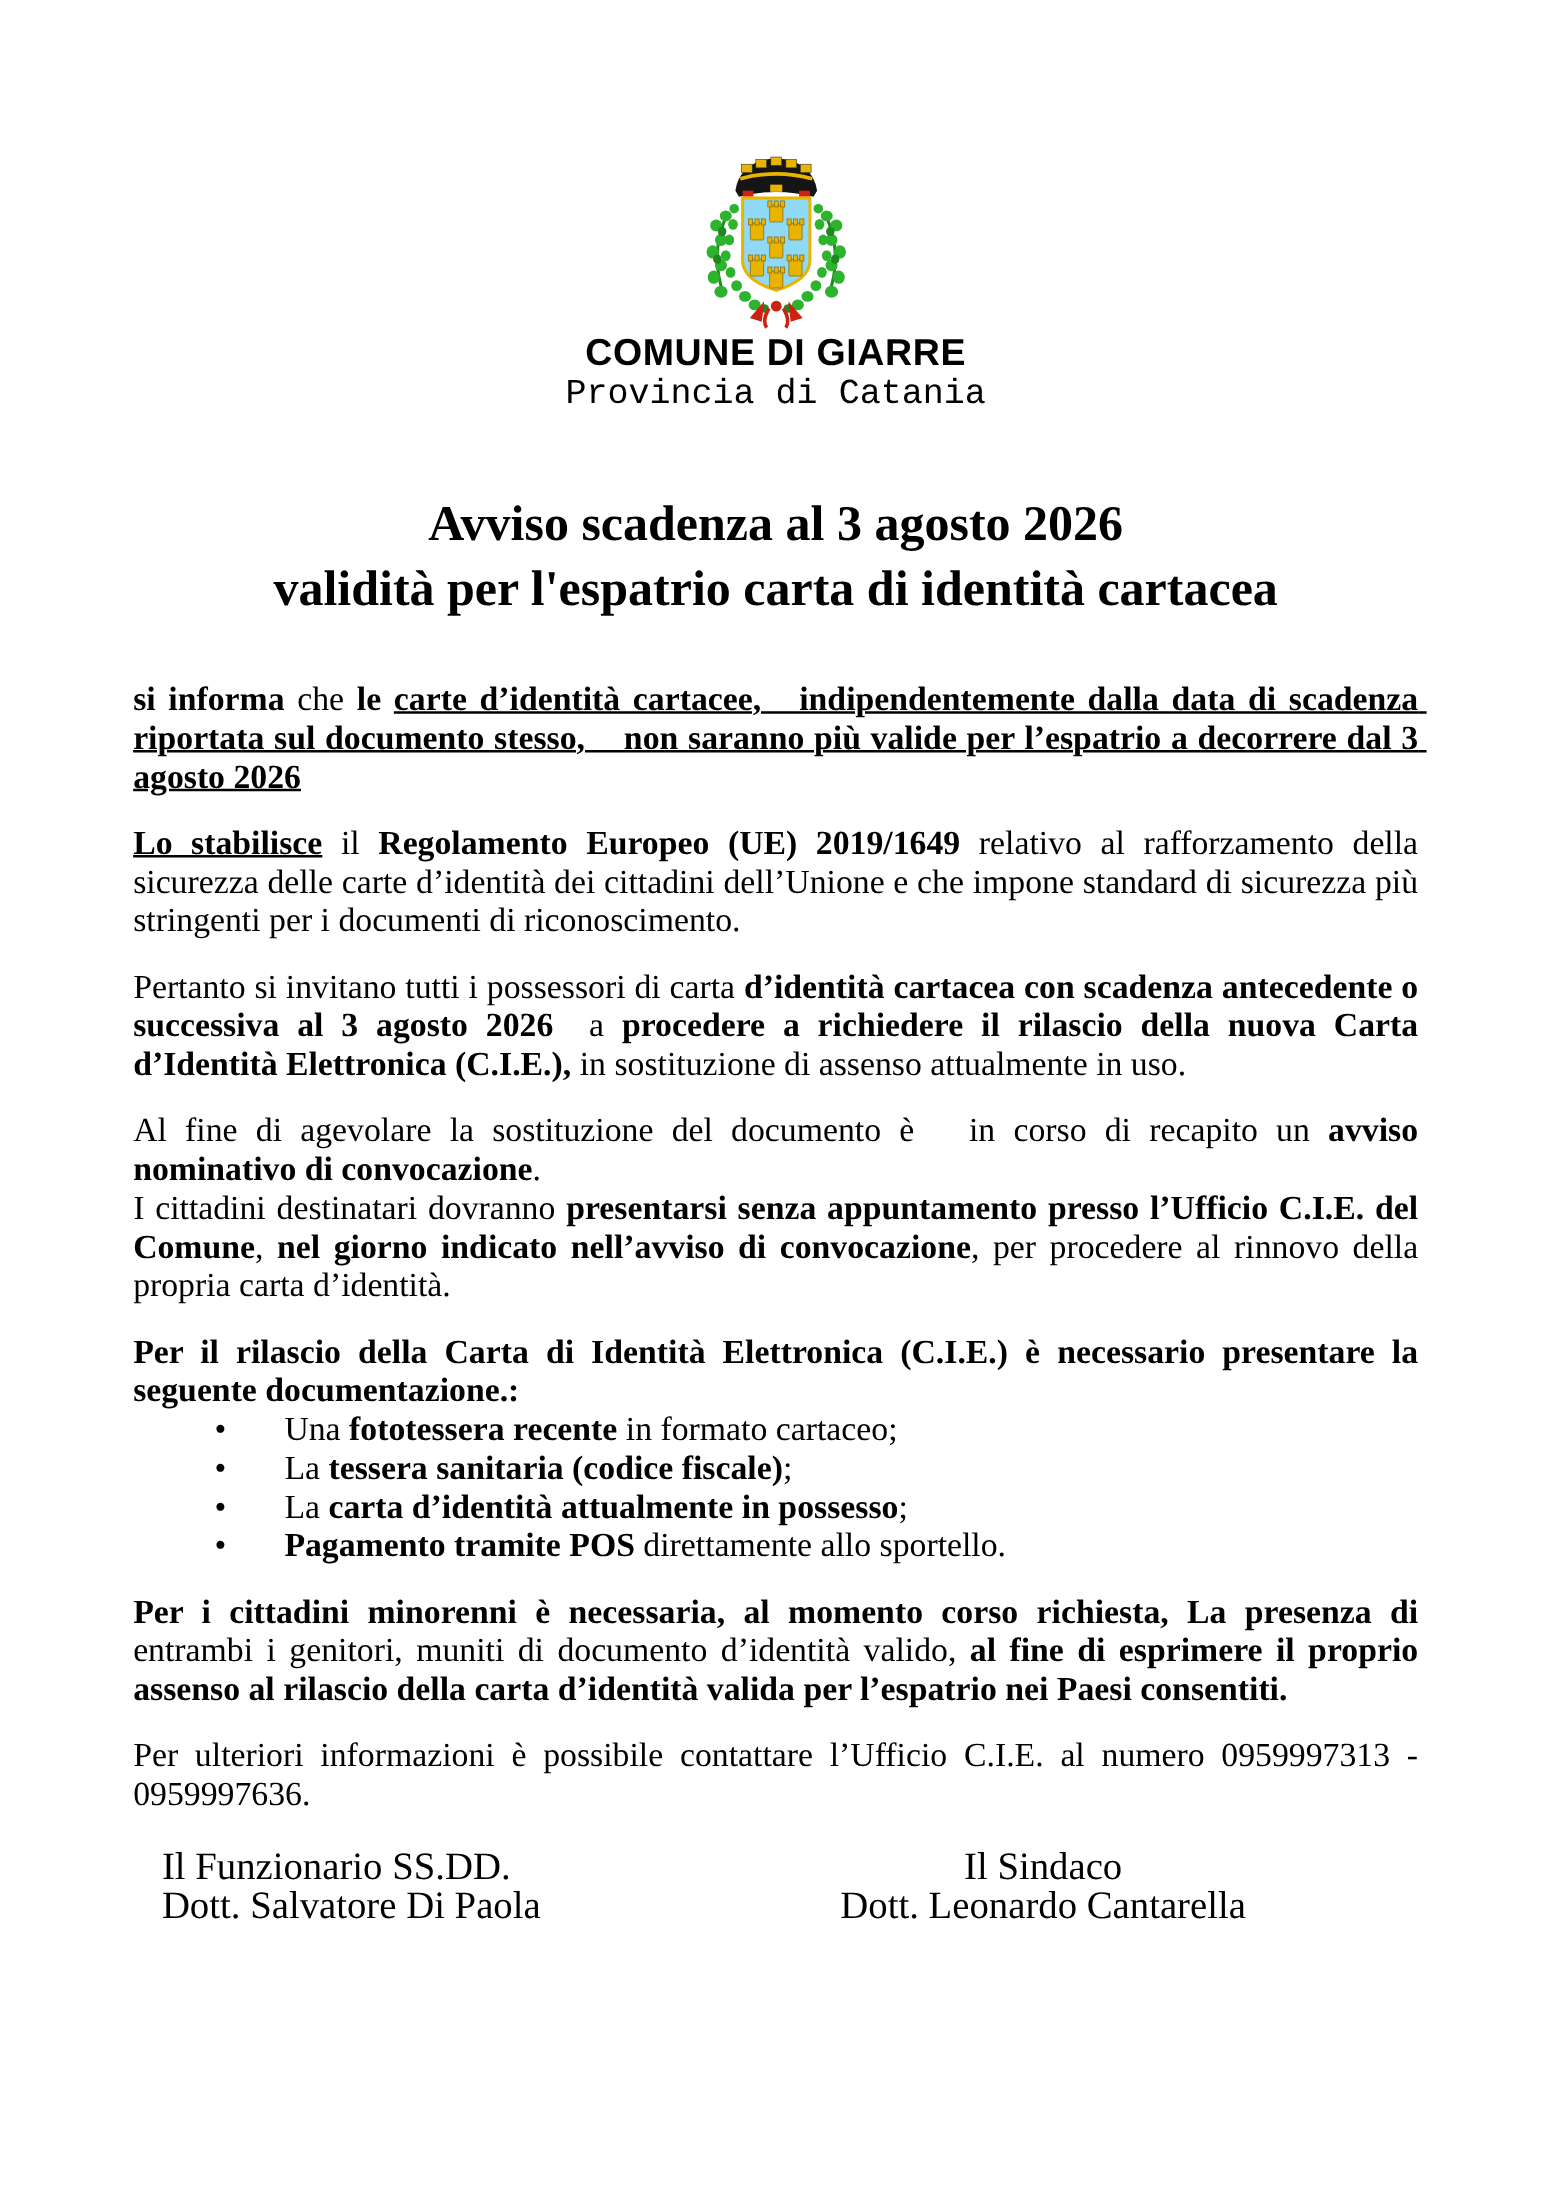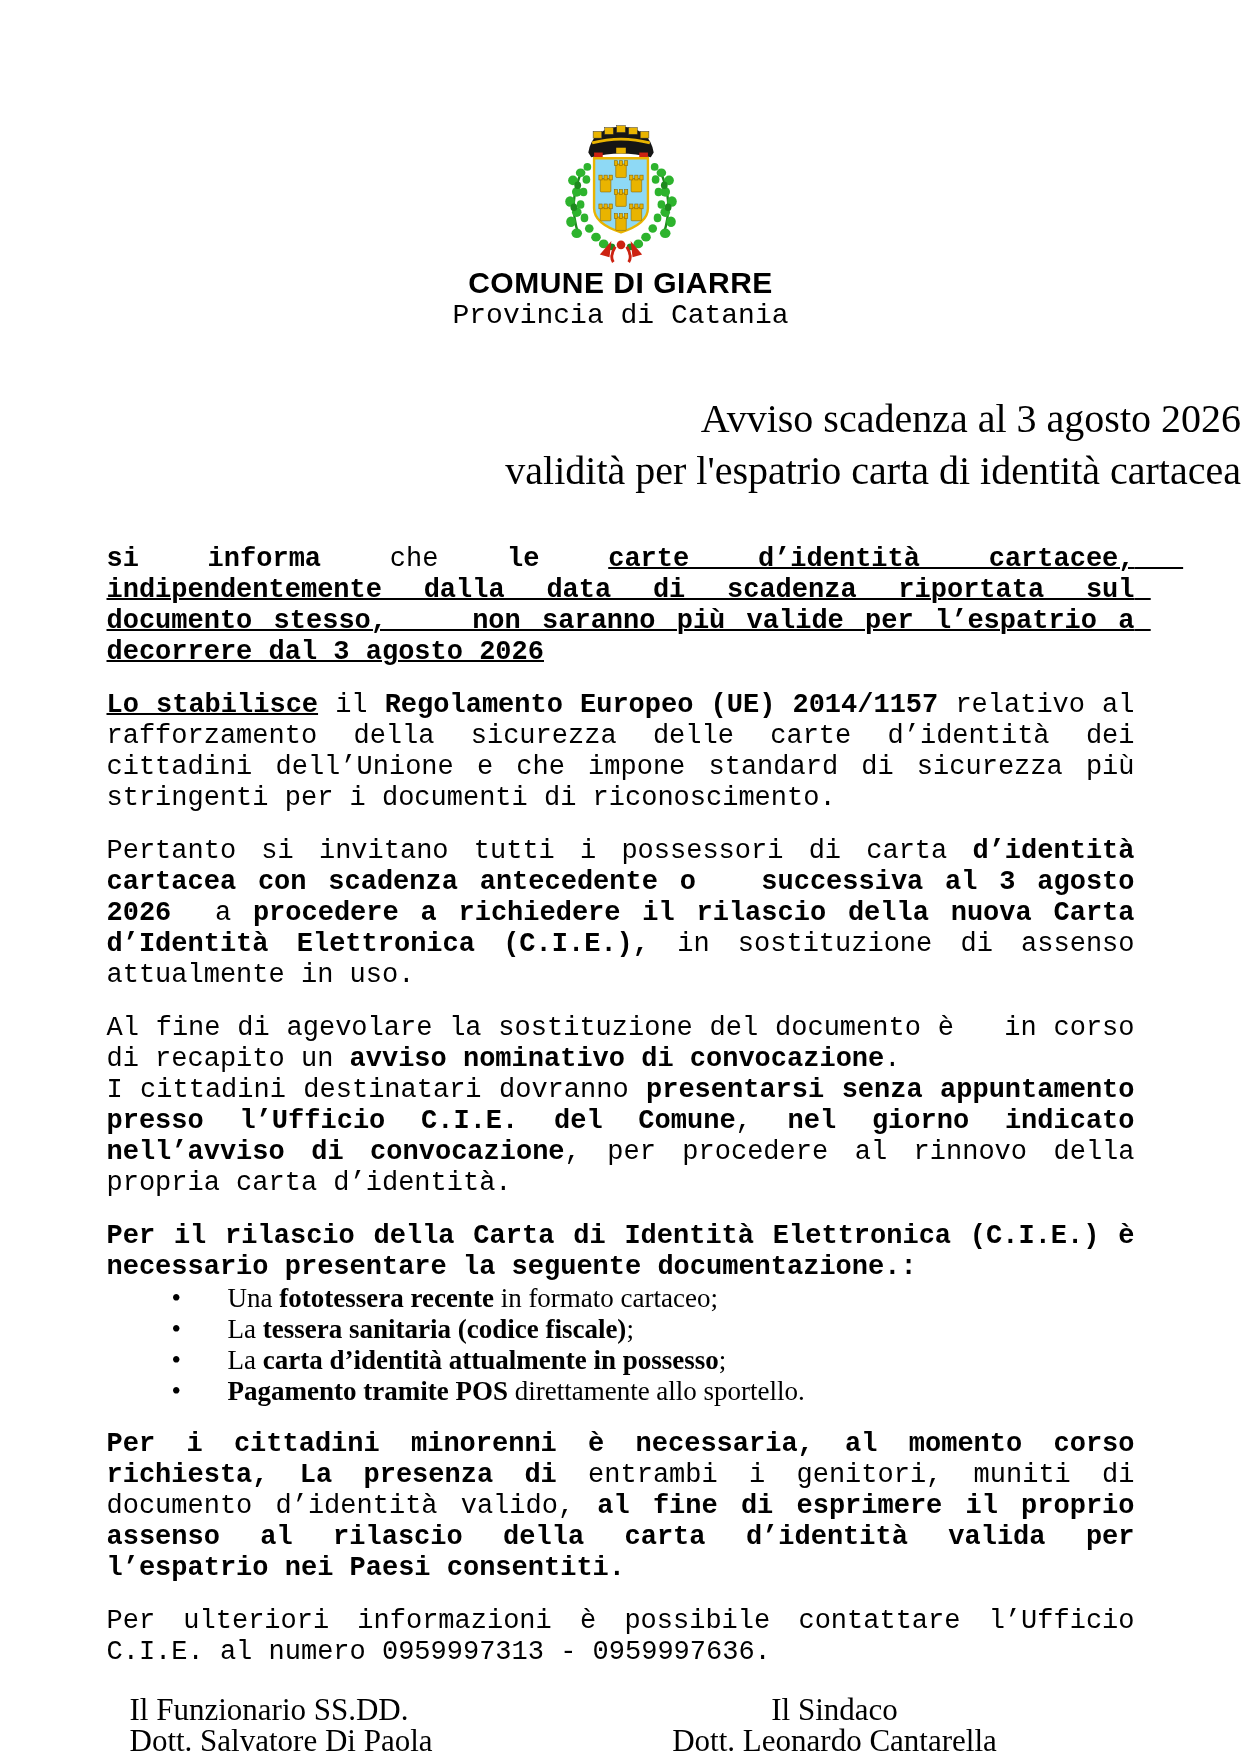--- a/index.html
+++ b/index.html
@@ -18,29 +18,29 @@
   .municipality {
     font-family:"Liberation Sans", sans-serif;
     font-weight:bold; font-size:30px; line-height:34px;
     letter-spacing:0.5px;
   }
   .province {
     font-family:Liberation Mono, monospace;
     font-size:28px; line-height:32px;
   }
   .doc-title {
-    margin-top:61px; text-align:right;
-    font-weight:normal; font-size:40px; line-height:52px;
+    margin-top:61px; text-align:center;
+    font-weight:bold; font-size:40px; line-height:52px;
   }
   .body-text {
     width:1028px; margin:47px auto 0;
     font-size:27px; line-height:31px;
     text-align:justify;
   }
-  .para { margin:0 0 22px; white-space:pre-wrap;font-family:Liberation Mono, monospace; }
+  .para { margin:0 0 22px; white-space:pre-wrap; }
   .para.tight { margin-bottom:0; }
   .bullet-item { display:flex; white-space:pre-wrap; margin:0; }
   .bullet-item.gap { margin-bottom:22px; }
   .bullet-dot { flex:0 0 56px; margin-left:65px; }
   .bullet-text { flex:1 1 auto; }
   .b { font-weight:bold; }
   .u { text-decoration:underline; text-decoration-thickness:2px; }
   .signatures { display:flex; margin-top:26px; font-size:31px; line-height:31px; }
   .sig-col.left { margin-left:23px; width:420px; text-align:left; }
   .sig-col.right { margin-left:75px; width:420px; text-align:center; }
@@ -145,21 +145,21 @@
     <div class="province">Provincia di Catania</div>
   </div>
 
   <div class="doc-title">
     <div>Avviso scadenza al 3 agosto 2026</div>
     <div>validità per l'espatrio carta di identità cartacea</div>
   </div>
 
   <div class="body-text" id="paragraph-host">
       <p class="para"><span class="b">si informa</span><span> che </span><span class="b">le </span><span class="b u">carte d’identità cartacee,   indipendentemente dalla data di scadenza riportata sul documento stesso,    non saranno più valide per l’espatrio a decorrere dal 3 agosto 2026</span></p>
-      <p class="para"><span class="b u">Lo stabilisce</span><span> il </span><span class="b">Regolamento Europeo (UE) 2014/1157</span><span> relativo al rafforzamento della sicurezza delle carte d’identità dei cittadini dell’Unione e che impone standard di sicurezza più stringenti per i documenti di riconoscimento.</span></p>
+      <p class="para"><span class="b u">Lo stabilisce</span><span> il </span><span class="b">Regolamento Europeo (UE) 2019/1649</span><span> relativo al rafforzamento della sicurezza delle carte d’identità dei cittadini dell’Unione e che impone standard di sicurezza più stringenti per i documenti di riconoscimento.</span></p>
       <p class="para"><span>Pertanto si invitano tutti i possessori di carta </span><span class="b">d’identità cartacea con scadenza antecedente o   successiva al 3 agosto 2026</span><span>  a </span><span class="b">procedere a richiedere il rilascio della nuova Carta d’Identità Elettronica (C.I.E.),</span><span> in sostituzione di assenso attualmente in uso.</span></p>
       <p class="para"><span>Al fine di agevolare la sostituzione del documento è   in corso di recapito un </span><span class="b">avviso nominativo di convocazione</span><span>.
 I cittadini destinatari dovranno </span><span class="b">presentarsi senza appuntamento presso l’Ufficio C.I.E. del Comune</span><span>, </span><span class="b">nel giorno indicato nell’avviso di convocazione</span><span>, per procedere al rinnovo della propria carta d’identità.</span></p>
       <p class="para tight"><span class="b">Per il rilascio della Carta di Identità Elettronica (C.I.E.) è necessario presentare la seguente documentazione.:</span></p>
       <div class="bullet-item"><span class="bullet-dot">•</span><span class="bullet-text"><span>Una </span><span class="b">fototessera recente</span><span> in formato cartaceo;</span></span></div>
       <div class="bullet-item"><span class="bullet-dot">•</span><span class="bullet-text"><span>La </span><span class="b">tessera sanitaria (codice fiscale)</span><span>;</span></span></div>
       <div class="bullet-item"><span class="bullet-dot">•</span><span class="bullet-text"><span>La </span><span class="b">carta d’identità attualmente in possesso</span><span>;</span></span></div>
       <div class="bullet-item gap"><span class="bullet-dot">•</span><span class="bullet-text"><span class="b">Pagamento tramite POS</span><span> direttamente allo sportello.</span></span></div>
       <p class="para"><span class="b">Per i cittadini minorenni è necessaria, al momento corso richiesta, La presenza di </span><span>entrambi i genitori, muniti di documento d’identità valido,</span><span class="b"> al fine di esprimere il proprio assenso al rilascio della carta d’identità valida per l’espatrio nei Paesi consentiti.</span></p>
       <p class="para"><span>Per ulteriori informazioni è possibile contattare l’Ufficio C.I.E. al numero 0959997313 - 0959997636.</span></p>

